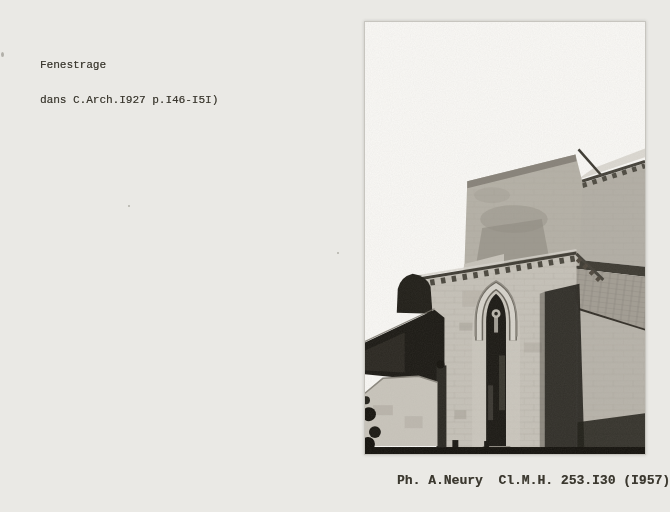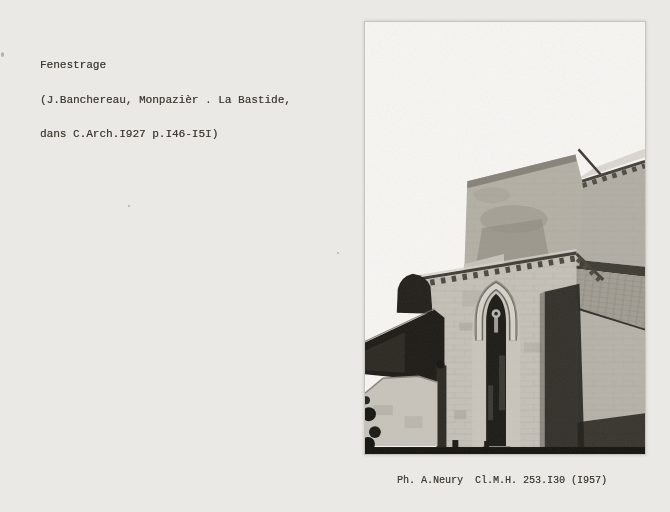--- a/index.html
+++ b/index.html
@@ -10,37 +10,36 @@
   }
   .typewritten{
     position:absolute;
     color:#3b382f;
     white-space:pre;
     text-shadow:0.3px 0.3px 0.5px rgba(59,56,47,0.55);
   }
   .anno-top{left:40px;top:37px;font-size:11px;line-height:11.5px;}
   .anno-sub{left:44px;top:437px;font-size:11.8px;line-height:11.6px;}
   .anno-sub .indent{padding-left:23px;}
-  .credit{left:397px;top:475px;font-size:10px;line-height:12px;}
+  .credit{left:397px;top:475px;font-size:13px;line-height:12px;font-weight:bold;}
   figure.photo{
     position:absolute;left:364px;top:21px;width:282px;height:434px;margin:0;
     box-sizing:border-box;border:1px solid #c7c5bf;background:#f9f8f5;
     box-shadow:0 0 3px rgba(80,78,70,0.25);
   }
   figure.photo svg{display:block;width:100%;height:100%;}
   .speck{position:absolute;background:#b2b0a9;border-radius:50%;}
 </style>
 </head>
 <body>
 
 <div>
 
   <div class="typewritten anno-top">
     <div>Fenestrage</div>
-    <div>(J.Banchereau, Monpazièr . La Bastide,</div>
     <div>dans C.Arch.I927 p.I46-I5I)</div>
   </div>
 
   <div class="typewritten anno-sub">
     
   </div>
 
   <div class="typewritten credit">Ph. A.Neury  Cl.M.H. 253.I30 (I957)</div>
 
   <div class="speck" style="left:1px;top:52px;width:3px;height:5px;"></div>

